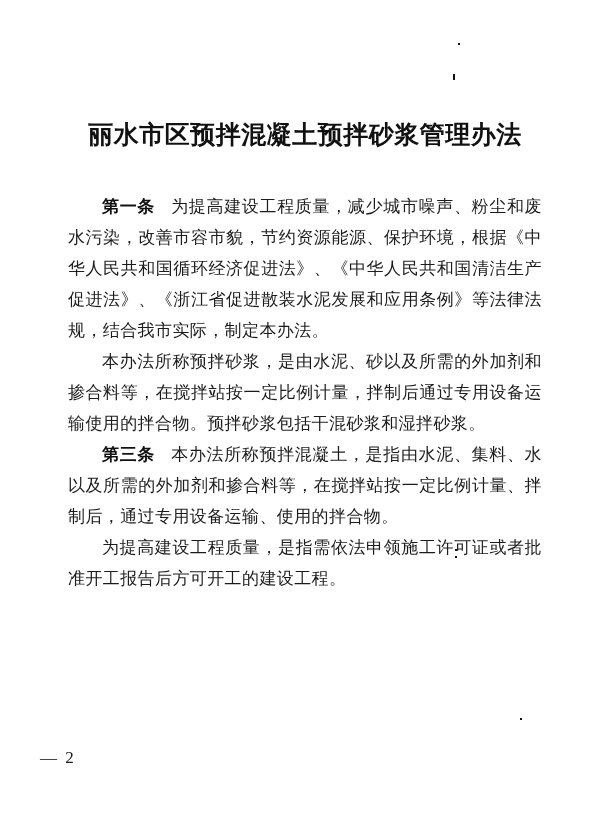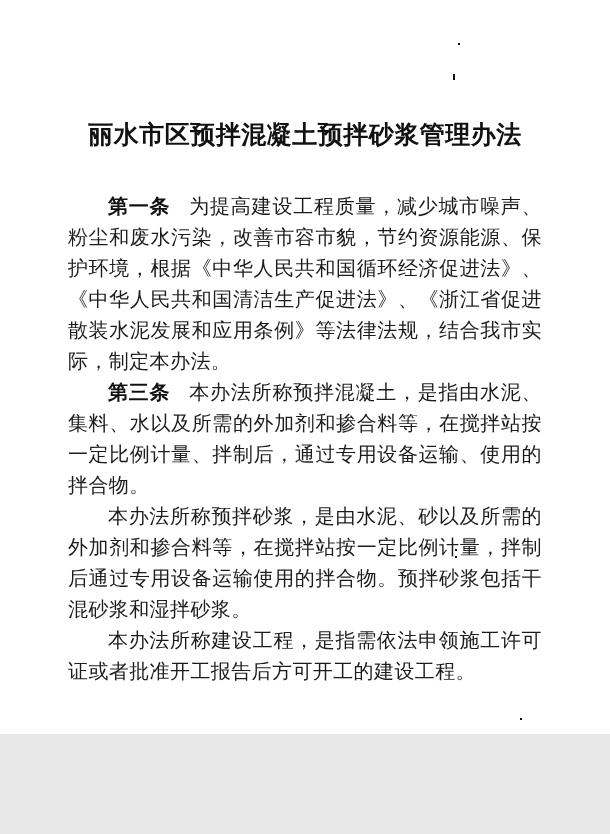--- a/index.html
+++ b/index.html
@@ -1,20 +1,20 @@
 <!DOCTYPE html>
 <html><head>
 <meta charset="utf-8">
 <style>
   * { box-sizing: border-box; }
   html, body { margin: 0; padding: 0; background: #e8e8e8; }
   .page {
     position: relative;
     width: 610px;
-    height: 734px;
+    height: 834px;
     margin: 0 auto;
     background: #ffffff;
     overflow: hidden;
     font-family: "Liberation Serif", "DejaVu Serif", serif;
     color: #1c1c1c;
   }
   .content {
     position: absolute;
     left: 68px;
     top: 118px;
@@ -23,21 +23,21 @@
   .doc-title {
     font-family: "Liberation Sans", "DejaVu Sans", sans-serif;
     font-weight: bold;
     font-size: 25px;
     letter-spacing: 0.5px;
     text-align: center;
     margin: 0 0 40px 0;
     color: #111;
   }
   .para {
-    font-size: 20px;
+    font-size: 17px;
     line-height: 31px;
     text-align: justify;
     text-indent: 2em;
     letter-spacing: 0.4px;
     margin: 0;
   }
   .law-label {
     font-family: "Liberation Sans", "DejaVu Sans", sans-serif;
     font-weight: bold;
     margin-right: 0.95em;
@@ -75,29 +75,29 @@
 
   <div class="content">
     <h1 class="doc-title">丽水市区预拌混凝土预拌砂浆管理办法</h1>
 
     <p class="para">
       <span class="law-label">第一条</span><span>为提高建设工程质量，减少城市噪声、粉尘和废水污染，改善市容市貌，节约资源能源、保护环境，根据《中华人民共和国循环经济促进法》、《中华人民共和国清洁生产促进法》、《浙江省促进散装水泥发展和应用条例》等法律法规，结合我市实际，制定本办法。</span>
     </p>
 
 
     <p class="para">
+      <span class="law-label"></span><span>本办法所称预拌砂浆，是由水泥、砂以及所需的外加剂和掺合料等，在搅拌站按一定比例计量，拌制后通过专用设备运输使用的拌合物。预拌砂浆包括干混砂浆和湿拌砂浆。</span>
+    </p>
+
+    <p class="para">
       <span class="law-label">第三条</span><span>本办法所称预拌混凝土，是指由水泥、集料、水以及所需的外加剂和掺合料等，在搅拌站按一定比例计量、拌制后，通过专用设备运输、使用的拌合物。</span>
     </p>
 
     <p class="para">
-      <span class="law-label"></span><span>本办法所称预拌砂浆，是由水泥、砂以及所需的外加剂和掺合料等，在搅拌站按一定比例计量，拌制后通过专用设备运输使用的拌合物。预拌砂浆包括干混砂浆和湿拌砂浆。</span>
-    </p>
-
-    <p class="para">
-      <span class="law-label"></span><span>本办法所称建设工程，是指需依法申领施工许可证或者批准开工报告后方可开工的建设工程。</span>
+      <span class="law-label"></span><span>为提高建设工程质量，是指需依法申领施工许可证或者批准开工报告后方可开工的建设工程。</span>
     </p>
 
   </div>
 
   <div class="footer">
     <span>—</span>
     <span>2</span>
   </div>
 
 </div>

